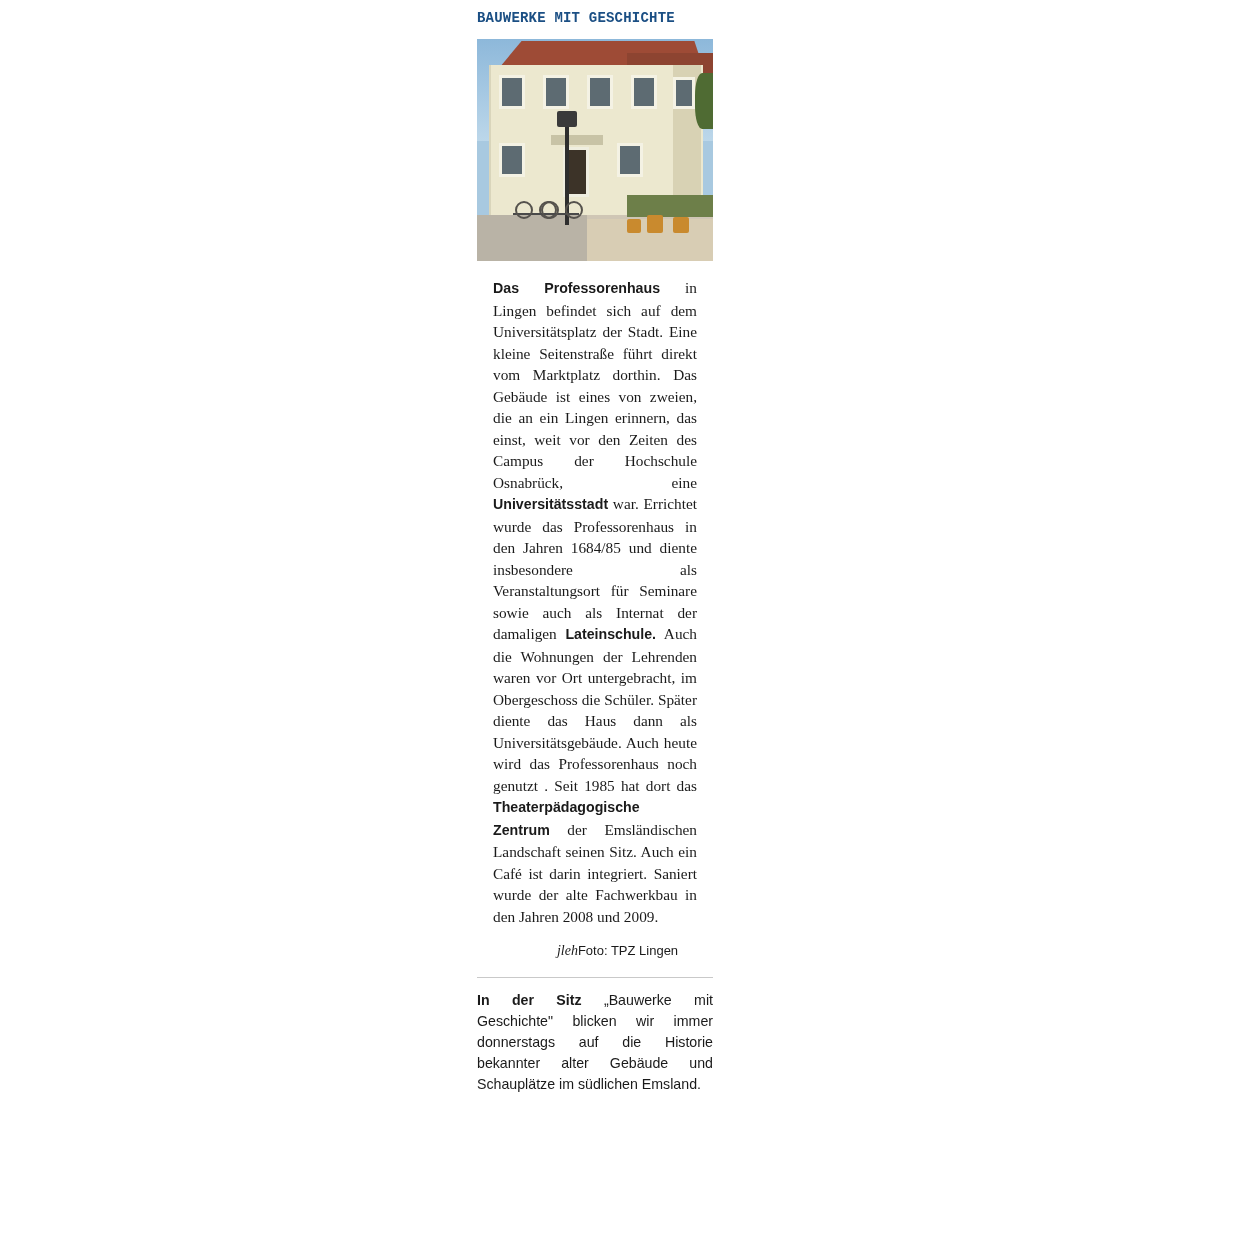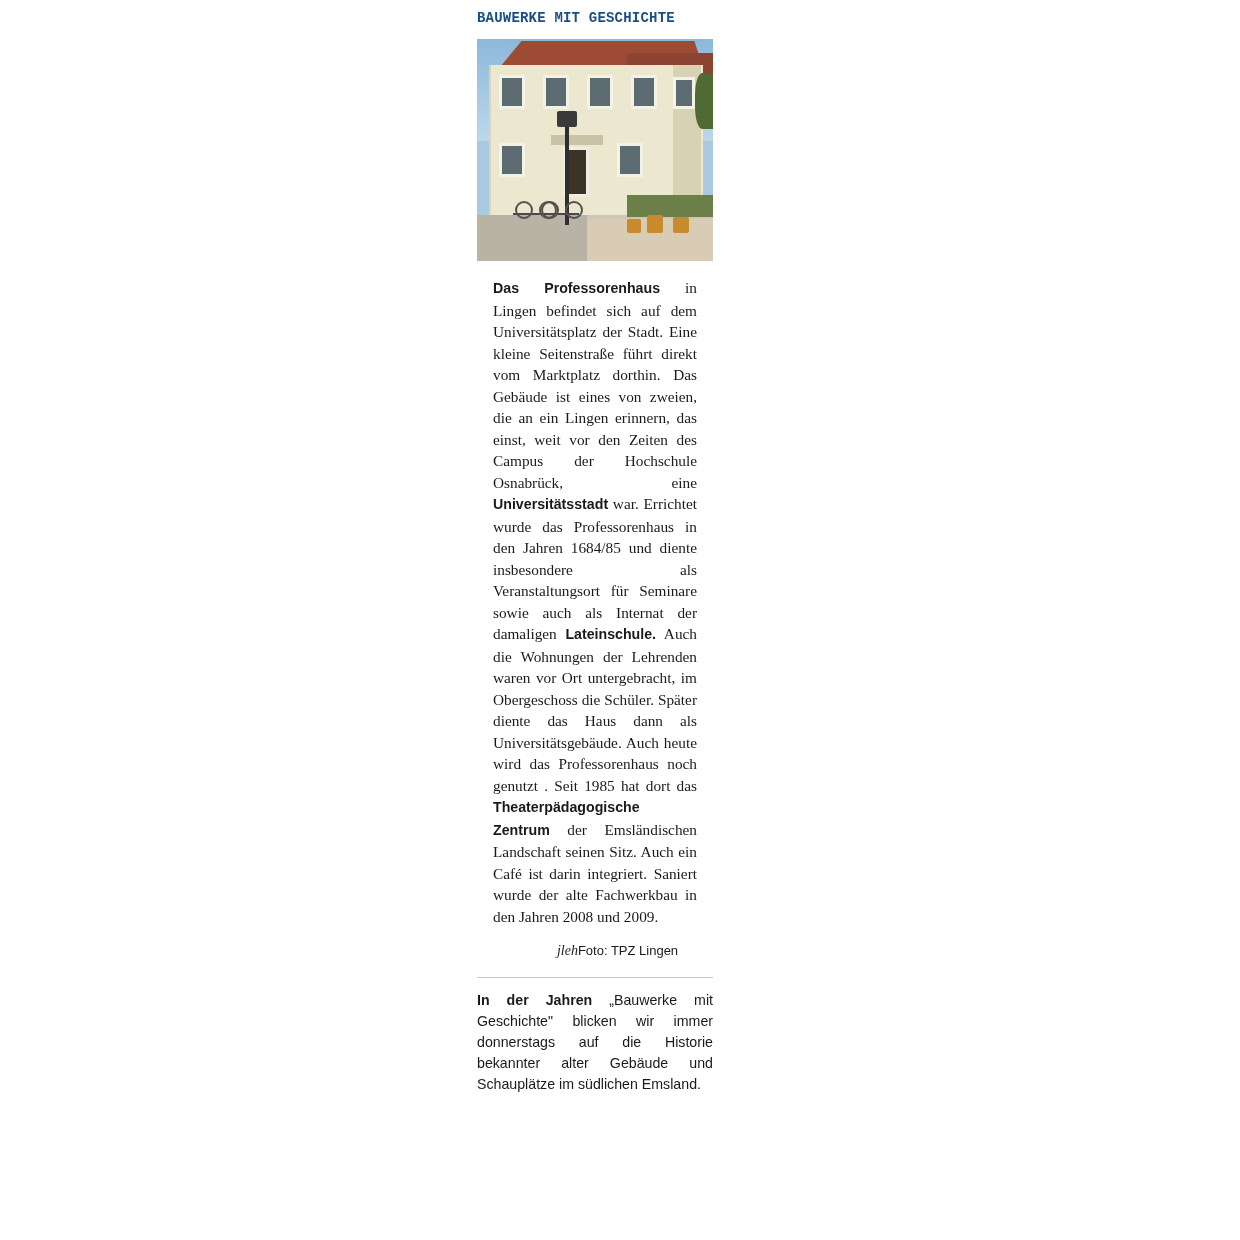--- a/index.html
+++ b/index.html
@@ -216,15 +216,15 @@
 
   <p class="body-text"><b>Das Professorenhaus</b><span> in Lingen befindet sich auf dem Universitätsplatz der Stadt. Eine kleine Seitenstraße führt direkt vom Marktplatz dorthin. Das Gebäude ist eines von zweien, die an ein Lingen erinnern, das einst, weit vor den Zeiten des Campus der Hochschule Osnabrück, eine </span><b>Universitätsstadt</b><span> war. Errichtet wurde das Professorenhaus in den Jahren 1684/85 und diente insbesondere als Veranstaltungsort für Seminare sowie auch als Internat der damaligen </span><b>Lateinschule.</b><span> Auch die Wohnungen der Lehrenden waren vor Ort untergebracht, im Obergeschoss die Schüler. Später diente das Haus dann als Universitätsgebäude. Auch heute wird das Professorenhaus noch genutzt . Seit 1985 hat dort das </span><b>Theaterpädagogische Zentrum</b><span> der Emsländischen Landschaft seinen Sitz. Auch ein Café ist darin integriert. Saniert wurde der alte Fachwerkbau in den Jahren 2008 und 2009.</span></p>
 
   <div class="credit-row">
     <span class="credit-author">jleh</span>
     <span class="credit-photo">Foto: TPZ Lingen</span>
   </div>
 
   <hr class="divider">
 
-  <p class="serie-note"><b>In der Jahren</b><span> „Bauwerke mit Geschichte" blicken wir immer donnerstags auf die Historie bekannter alter Gebäude und Schauplätze im südlichen Emsland.</span></p>
+  <p class="serie-note"><b>In der Sitz</b><span> „Bauwerke mit Geschichte" blicken wir immer donnerstags auf die Historie bekannter alter Gebäude und Schauplätze im südlichen Emsland.</span></p>
 
 </div>
 
 </body></html>

